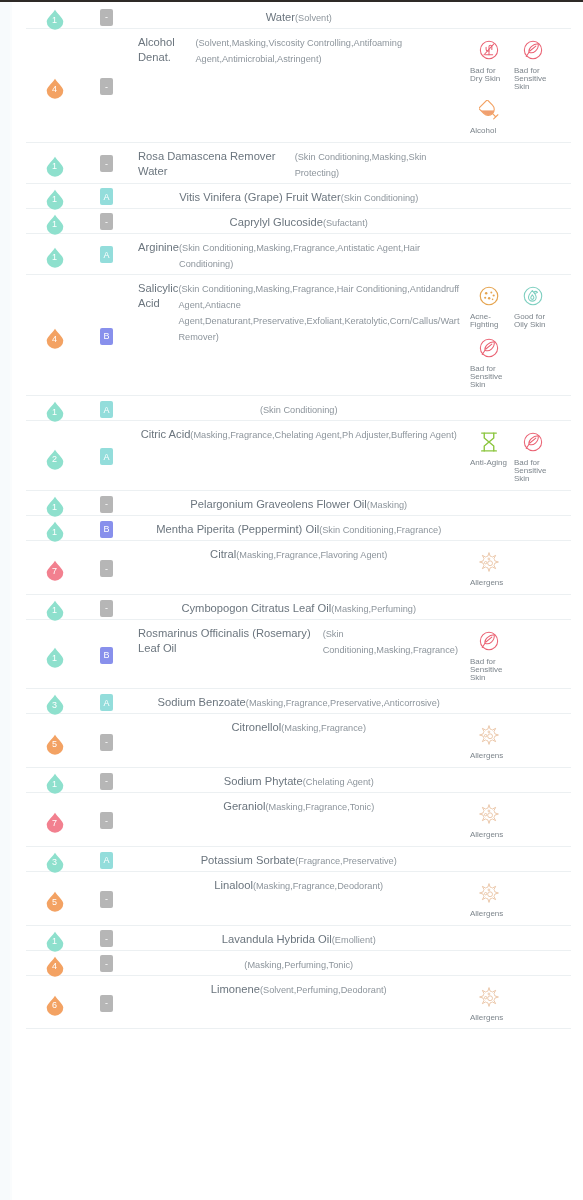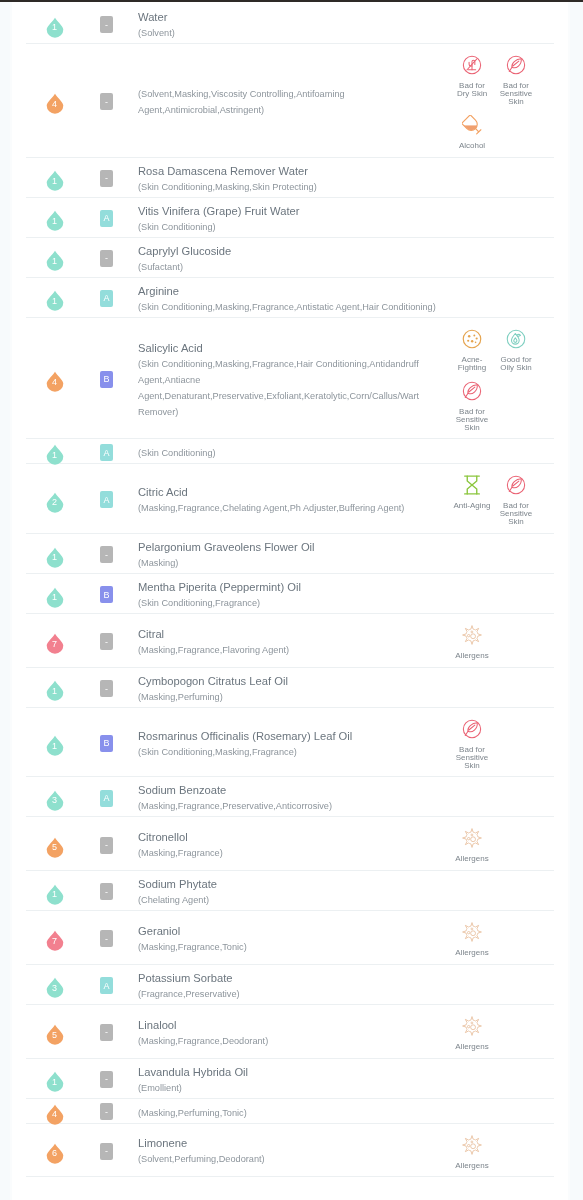--- a/index.html
+++ b/index.html
@@ -8,27 +8,27 @@
        font-family:"Liberation Sans",sans-serif;}
   .topbar{height:2px;background:#2e2a27;}
   .page{display:flex;height:1198px;}
   .leftgutter{width:10px;background:#f7fafc;border-right:2px solid #fafcfd;flex:none;}
   .content{flex:1;background:#fff;position:relative;padding:2px 14px 0 14px;box-sizing:border-box;}
   .rightgutter{width:13px;background:#f7fafc;border-left:2px solid #fafcfd;flex:none;}
   
   .row{display:flex;align-items:stretch;border-bottom:1px solid #ecf0f2;}
   .c-score{width:57px;display:flex;align-items:center;justify-content:center;flex:none;}
   .c-grade{width:47px;display:flex;align-items:center;justify-content:center;flex:none;}
-  .c-name{flex:1;display:flex;flex-direction:column;justify-content:center;padding:6px 6px 2.0px 8px;}
+  .c-name{flex:1;display:flex;flex-direction:row;justify-content:center;padding:6px 6px 2.0px 8px;}
   .c-tags{width:106px;flex:none;display:flex;flex-wrap:wrap;align-content:flex-start;row-gap:9px;padding:11px 0 6.7px 2px;box-sizing:border-box;}
   .ing-name{font-size:11.2px;color:#6b757e;line-height:15px;}
   .ing-fn{font-size:9.2px;color:#8d959c;line-height:16px;}
   .tag{width:44px;text-align:center;flex:none;}
   .tag svg{display:block;margin:0 auto;}
-  .tag-label{font-size:8px;color:#7d858c;text-align:center;line-height:8px;margin:7px auto 0;width:39px;}
+  .tag-label{font-size:8px;color:#7d858c;text-align:left;line-height:8px;margin:7px auto 0;width:39px;}
   .drop{position:relative;width:18px;height:21px;margin-top:2.5px;}
   .drop span{position:absolute;left:0;top:0;width:18px;height:21px;display:flex;align-items:center;
              justify-content:center;color:#fff;font-size:9px;padding-top:4.5px;box-sizing:border-box;}
   .badge{width:13px;height:17px;margin-top:2.5px;border-radius:2px;display:flex;align-items:center;justify-content:center;
          color:#fff;font-size:9px;}
 </style>
 </head>
 <body>
 
 <div class="topbar"></div>
@@ -65,20 +65,21 @@
                   <path d="M18 1.6 C18 1.6 17.0 2.9 15.6 4.8 C10.7 11.4 1.4 19.1 1.4 24.9 A16.6 16.6 0 0 0 34.6 24.9 C34.6 19.1 25.3 11.4 20.4 4.8 C19.0 2.9 18 1.6 18 1.6 Z" fill="#f3a263"></path>
                 </svg>
               </span>
         <span class="drop-num">4</span>
       </div>
     </div>
     <div class="c-grade">
       <div class="badge" style="background: rgb(182, 182, 182);">-</div>
     </div>
     <div class="c-name">
+      <div class="ing-name">Alcohol Denat.</div>
       <div class="ing-fn">(Solvent,Masking,Viscosity Controlling,Antifoaming Agent,Antimicrobial,Astringent)</div>
     </div>
     <div class="c-tags">
   <div class="tag">
     <span class="tag-svg"><svg width="20" height="20" viewBox="0 0 24 24">
                   <g fill="none" stroke="#ea6273" stroke-width="1.25" stroke-linecap="round" stroke-linejoin="round">
                     <circle cx="12" cy="12" r="10.4"></circle>
                     <path d="M17.6 4.9 L5.8 18.0"></path>
                     <path d="M12.0 17.6 V7.9 a1.7 1.7 0 0 1 3.4 0 V11.3"></path>
                     <path d="M12.0 13.2 H10.5 a2.0 2.0 0 0 1 -2.0 -2.0 V8.6"></path>

